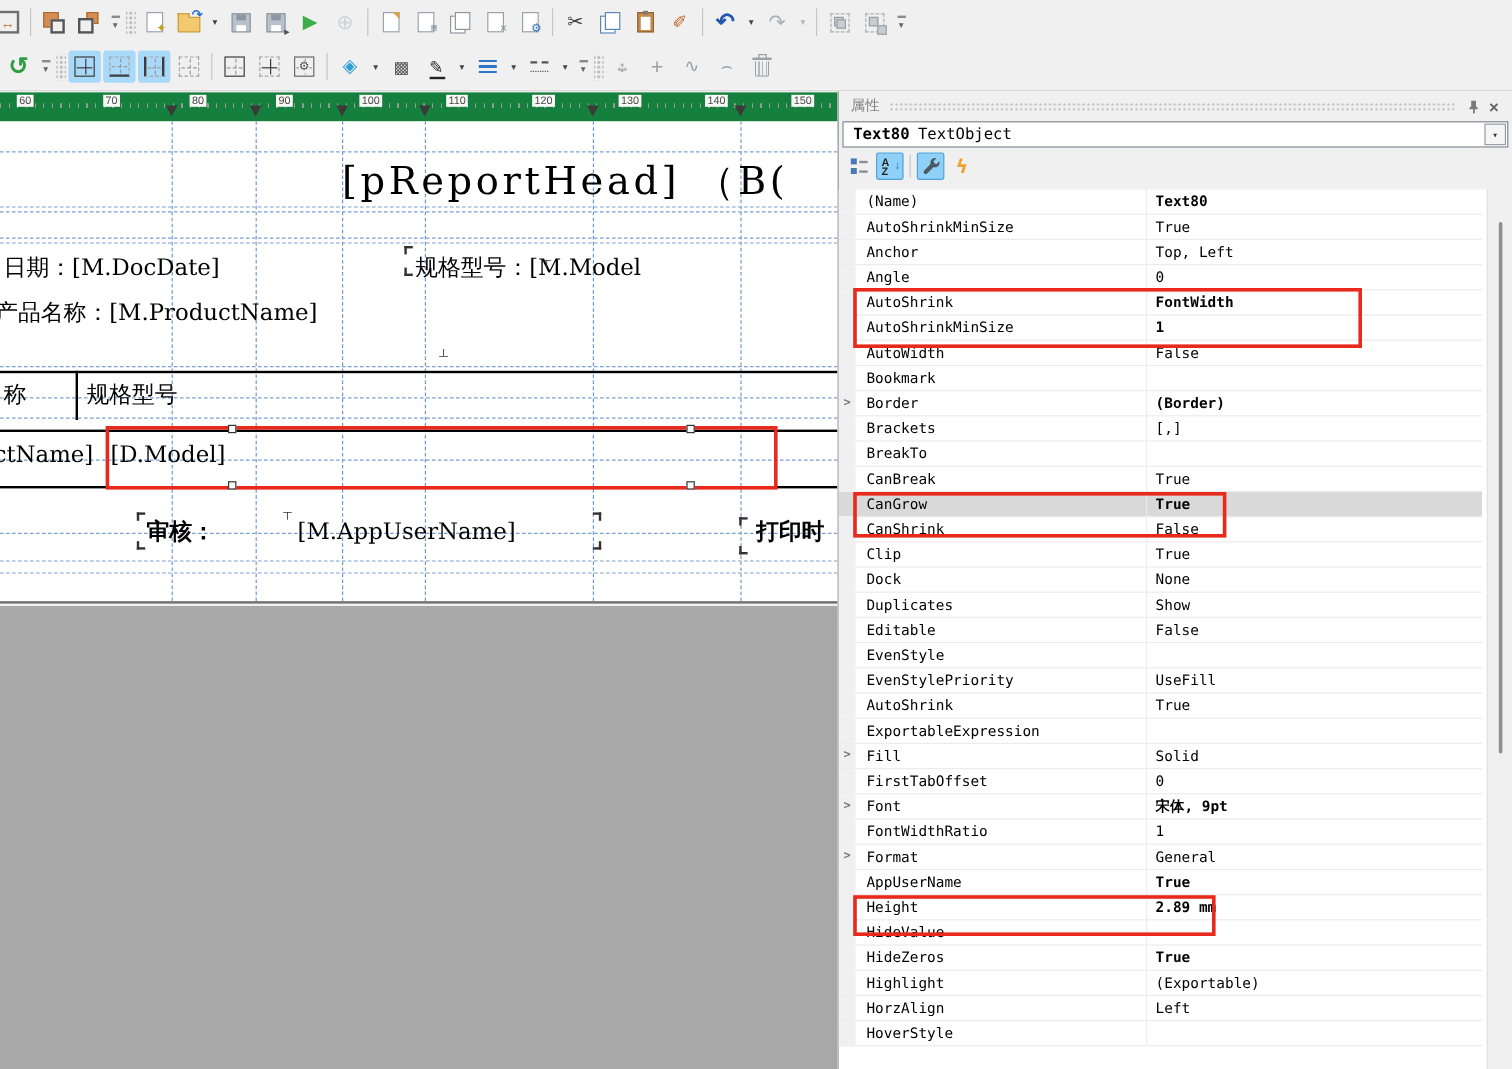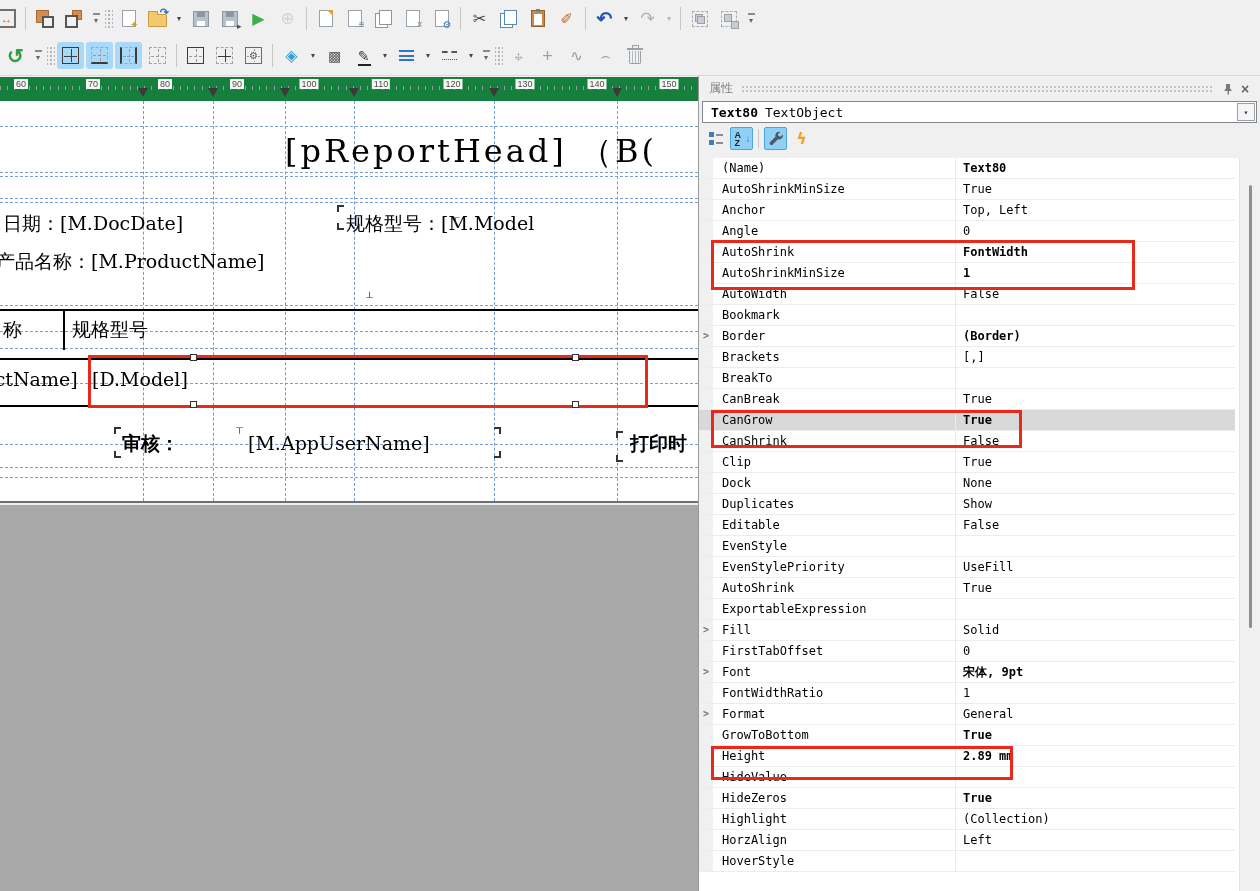--- a/index.html
+++ b/index.html
@@ -562,42 +562,42 @@
           <span class="pname">FontWidthRatio</span>
           <span class="pval">1</span>
         </div>
         <div class="prow">
           <span class="pind">&gt;</span>
           <span class="pname">Format</span>
           <span class="pval">General</span>
         </div>
         <div class="prow">
           <span class="pind"></span>
-          <span class="pname">GrowToBottom</span>
+          <span class="pname">AppUserName</span>
           <span class="pval pb">True</span>
         </div>
         <div class="prow">
           <span class="pind"></span>
           <span class="pname">Height</span>
           <span class="pval pb">2.89 mm</span>
         </div>
         <div class="prow">
           <span class="pind"></span>
           <span class="pname">HideValue</span>
           <span class="pval"></span>
         </div>
         <div class="prow">
           <span class="pind"></span>
           <span class="pname">HideZeros</span>
           <span class="pval pb">True</span>
         </div>
         <div class="prow">
           <span class="pind"></span>
           <span class="pname">Highlight</span>
-          <span class="pval">(Collection)</span>
+          <span class="pval">(Exportable)</span>
         </div>
         <div class="prow">
           <span class="pind"></span>
           <span class="pname">HorzAlign</span>
           <span class="pval">Left</span>
         </div>
         <div class="prow">
           <span class="pind"></span>
           <span class="pname">HoverStyle</span>
           <span class="pval"></span>

